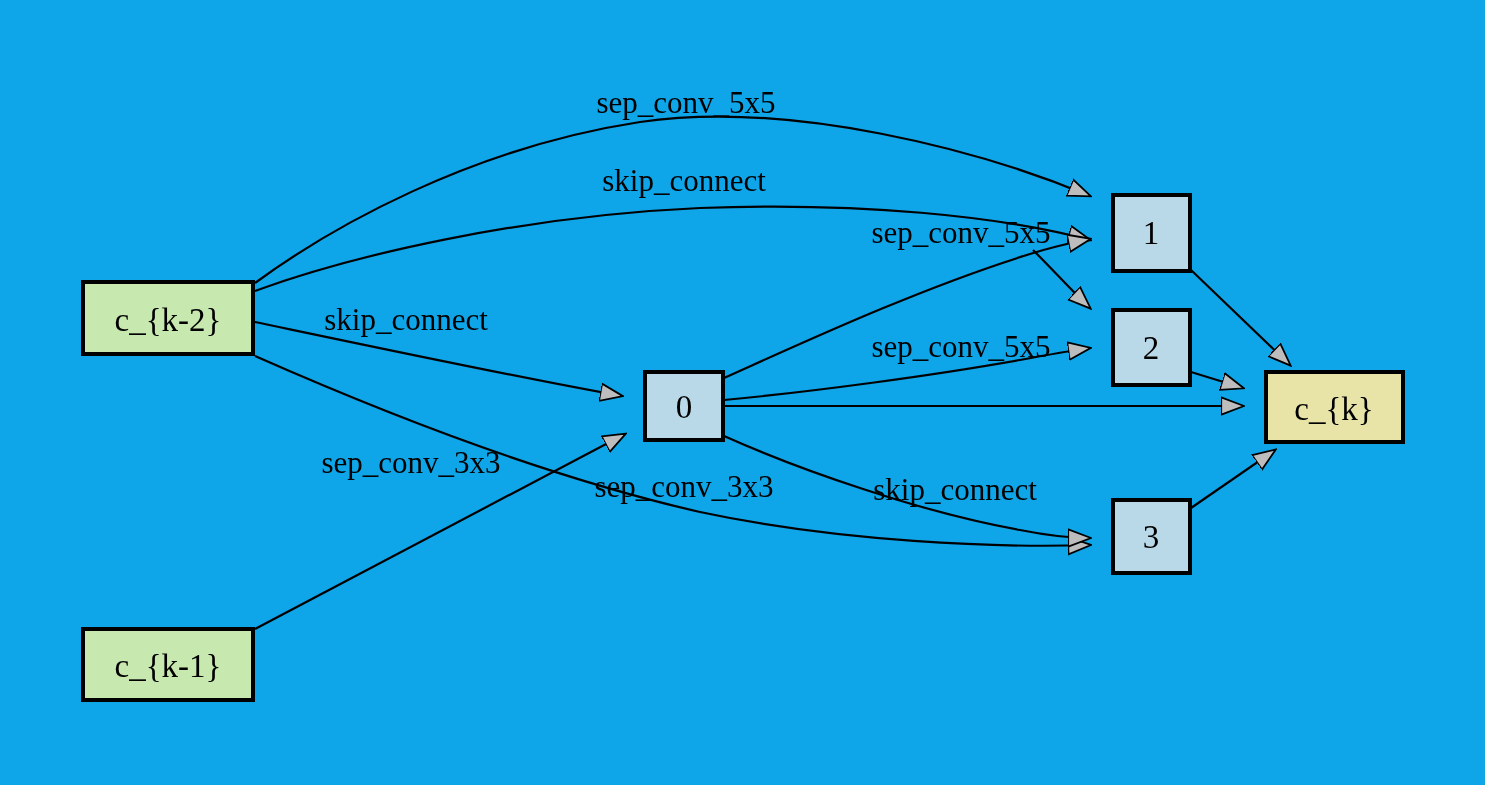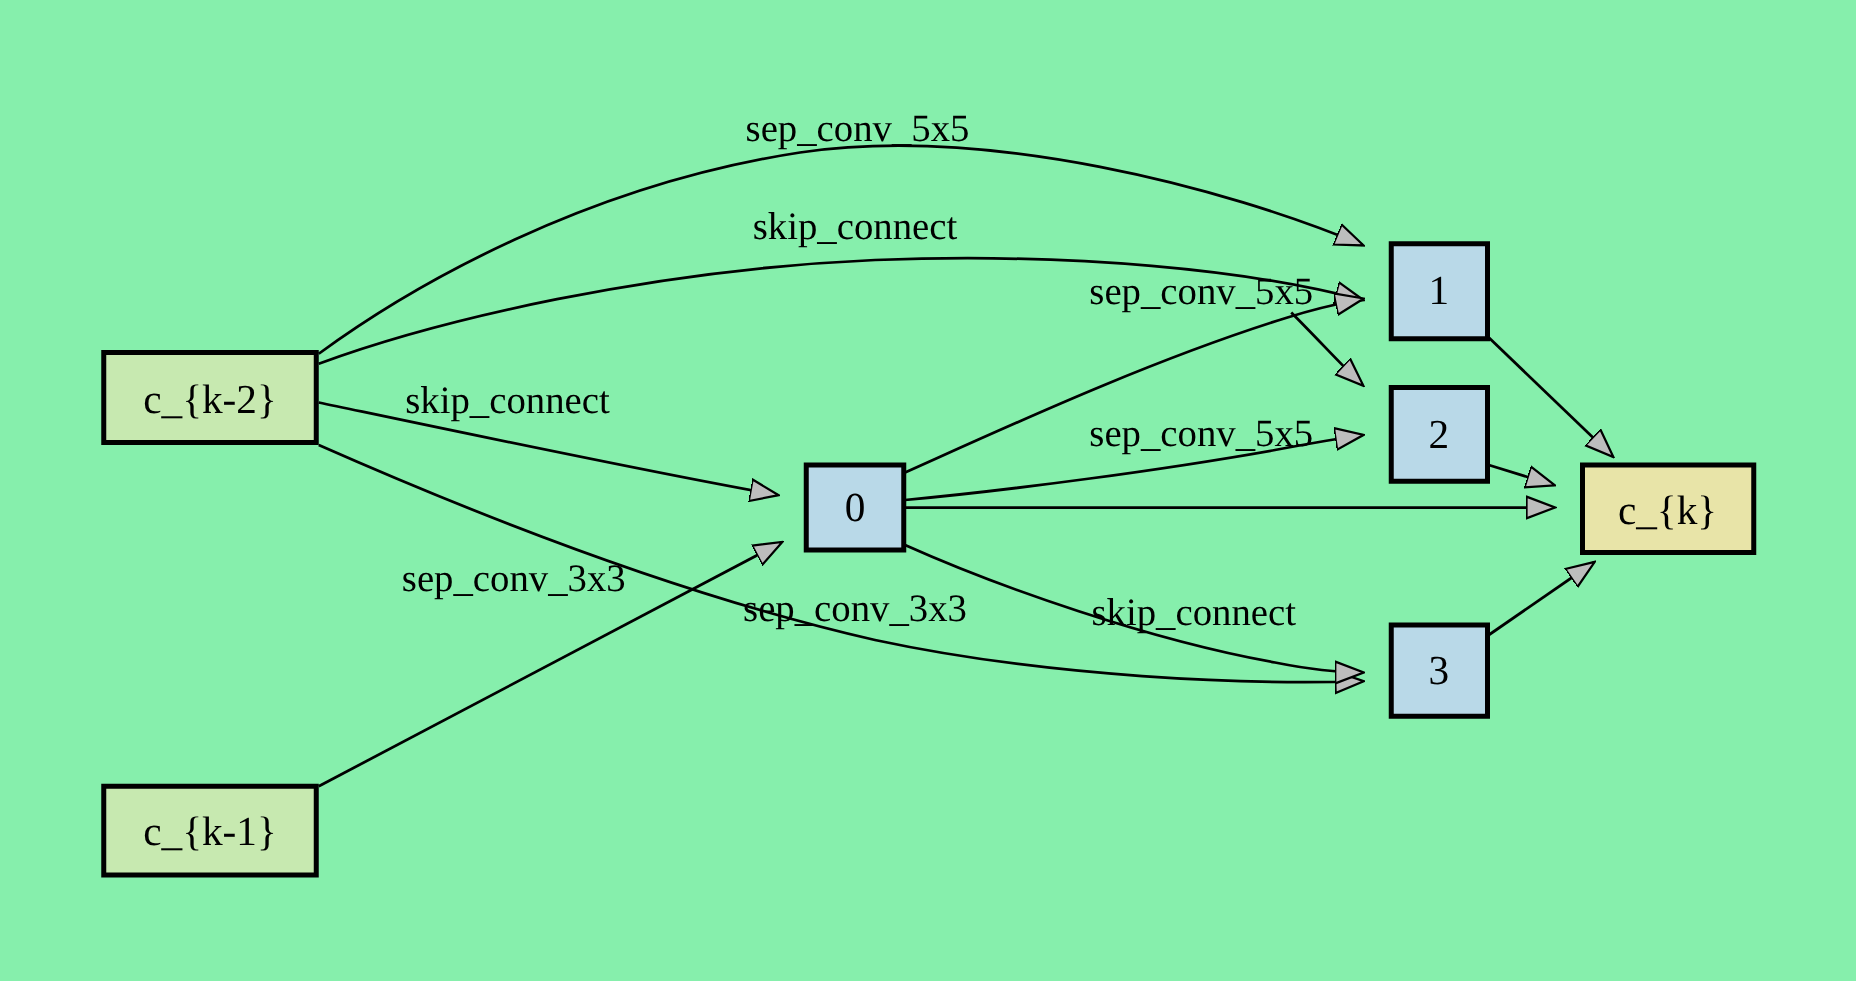--- a/index.html
+++ b/index.html
@@ -4,21 +4,21 @@
 <style>
   html, body {
     margin: 0;
     padding: 0;
     background: #ffffff;
   }
   #canvas {
     position: relative;
     width: 1485px;
     height: 785px;
-    background: #86efac;
+    background: #0ea5e9;
     overflow: hidden;
     font-family: "Liberation Serif", "DejaVu Serif", serif;
   }
   #graph-svg {
     position: absolute;
     left: 0;
     top: 0;
     width: 1485px;
     height: 785px;
   }

